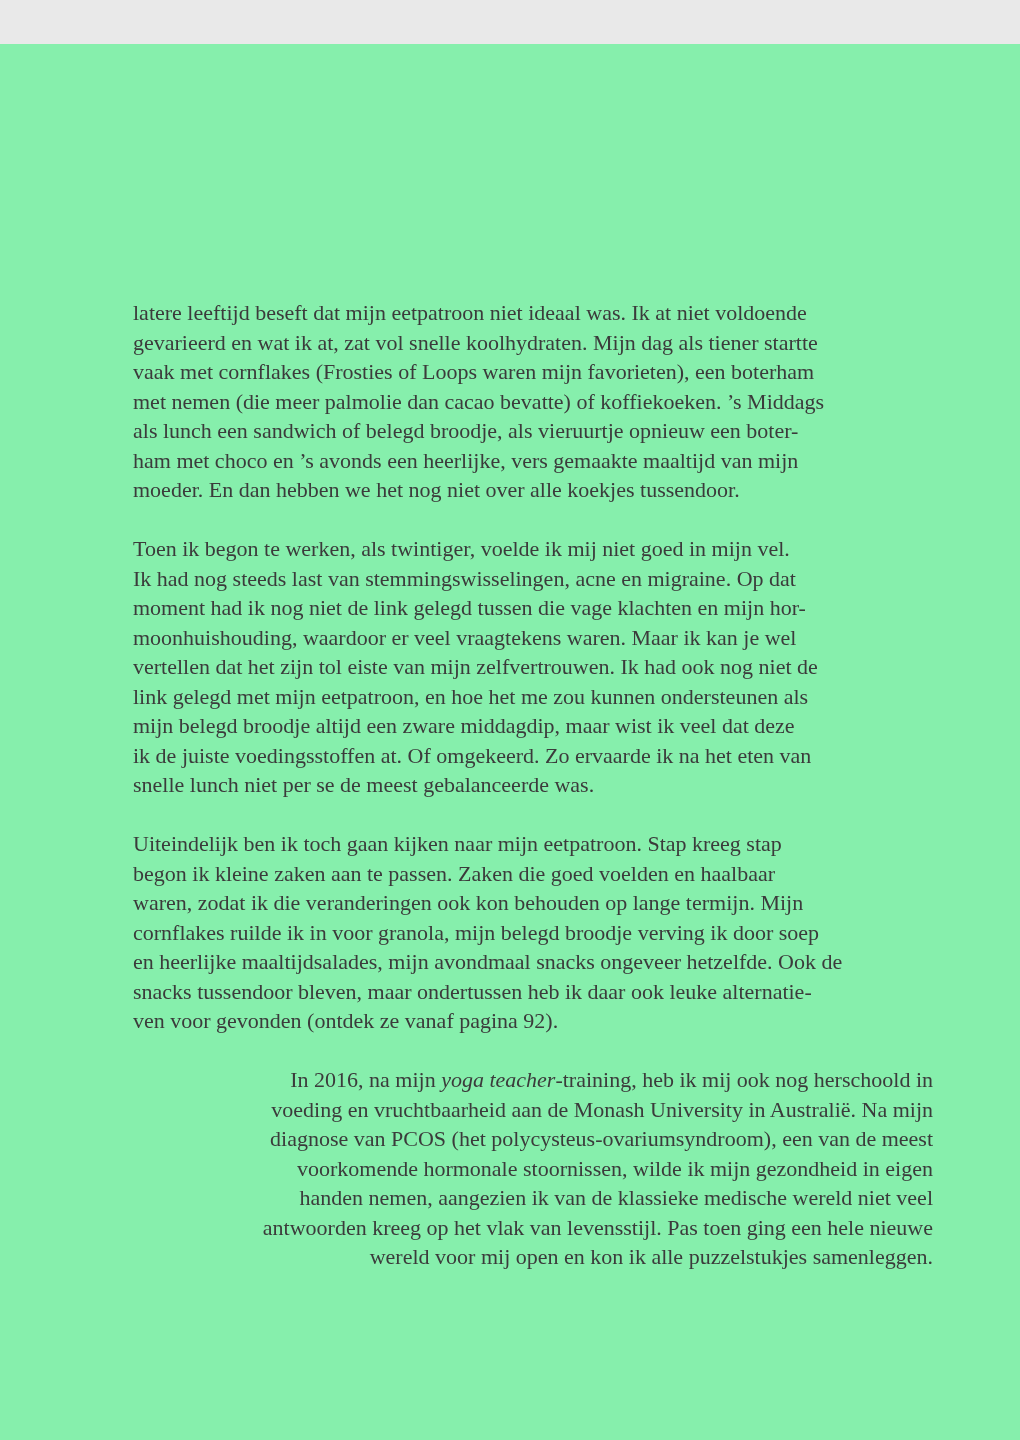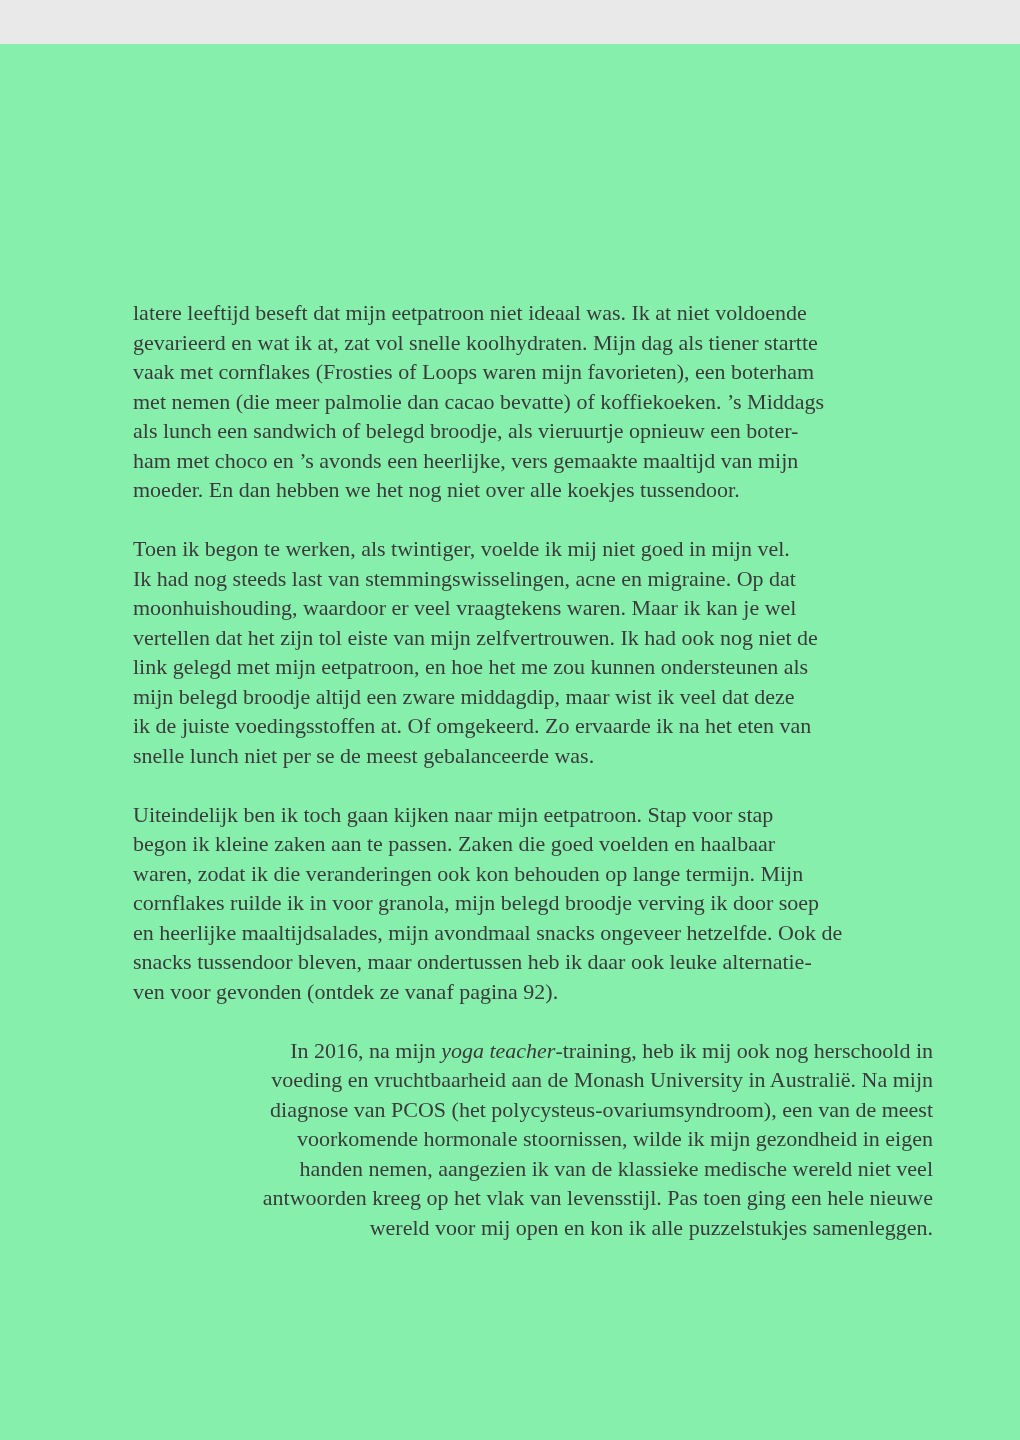--- a/index.html
+++ b/index.html
@@ -48,29 +48,30 @@
         <div class="line"><span>gevarieerd en wat ik at, zat vol snelle koolhydraten. Mijn dag als tiener startte</span></div>
         <div class="line"><span>vaak met cornflakes (Frosties of Loops waren mijn favorieten), een boterham</span></div>
         <div class="line"><span>met nemen (die meer palmolie dan cacao bevatte) of koffiekoeken. ’s Middags</span></div>
         <div class="line"><span>als lunch een sandwich of belegd broodje, als vieruurtje opnieuw een boter-</span></div>
         <div class="line"><span>ham met choco en ’s avonds een heerlijke, vers gemaakte maaltijd van mijn</span></div>
         <div class="line"><span>moeder. En dan hebben we het nog niet over alle koekjes tussendoor.</span></div>
       </div>
       <div class="paragraph">
         <div class="line"><span>Toen ik begon te werken, als twintiger, voelde ik mij niet goed in mijn vel.</span></div>
         <div class="line"><span>Ik had nog steeds last van stemmingswisselingen, acne en migraine. Op dat</span></div>
+        <div class="line"><span>moment had ik nog niet de link gelegd tussen die vage klachten en mijn hor-</span></div>
         <div class="line"><span>moonhuishouding, waardoor er veel vraagtekens waren. Maar ik kan je wel</span></div>
         <div class="line"><span>vertellen dat het zijn tol eiste van mijn zelfvertrouwen. Ik had ook nog niet de</span></div>
         <div class="line"><span>link gelegd met mijn eetpatroon, en hoe het me zou kunnen ondersteunen als</span></div>
         <div class="line"><span>mijn belegd broodje altijd een zware middagdip, maar wist ik veel dat deze</span></div>
         <div class="line"><span>ik de juiste voedingsstoffen at. Of omgekeerd. Zo ervaarde ik na het eten van</span></div>
         <div class="line"><span>snelle lunch niet per se de meest gebalanceerde was.</span></div>
       </div>
       <div class="paragraph">
-        <div class="line"><span>Uiteindelijk ben ik toch gaan kijken naar mijn eetpatroon. Stap voor stap</span></div>
+        <div class="line"><span>Uiteindelijk ben ik toch gaan kijken naar mijn eetpatroon. Stap kreeg stap</span></div>
         <div class="line"><span>begon ik kleine zaken aan te passen. Zaken die goed voelden en haalbaar</span></div>
         <div class="line"><span>waren, zodat ik die veranderingen ook kon behouden op lange termijn. Mijn</span></div>
         <div class="line"><span>cornflakes ruilde ik in voor granola, mijn belegd broodje verving ik door soep</span></div>
         <div class="line"><span>en heerlijke maaltijdsalades, mijn avondmaal snacks ongeveer hetzelfde. Ook de</span></div>
         <div class="line"><span>snacks tussendoor bleven, maar ondertussen heb ik daar ook leuke alternatie-</span></div>
         <div class="line"><span>ven voor gevonden (ontdek ze vanaf pagina 92).</span></div>
       </div>
       <div class="paragraph">
         <div class="line"><span>In 2016, na mijn </span><span class="italic">yoga teacher</span><span>-training, heb ik mij ook nog herschoold in</span></div>
         <div class="line"><span>voeding en vruchtbaarheid aan de Monash University in Australië. Na mijn</span></div>

